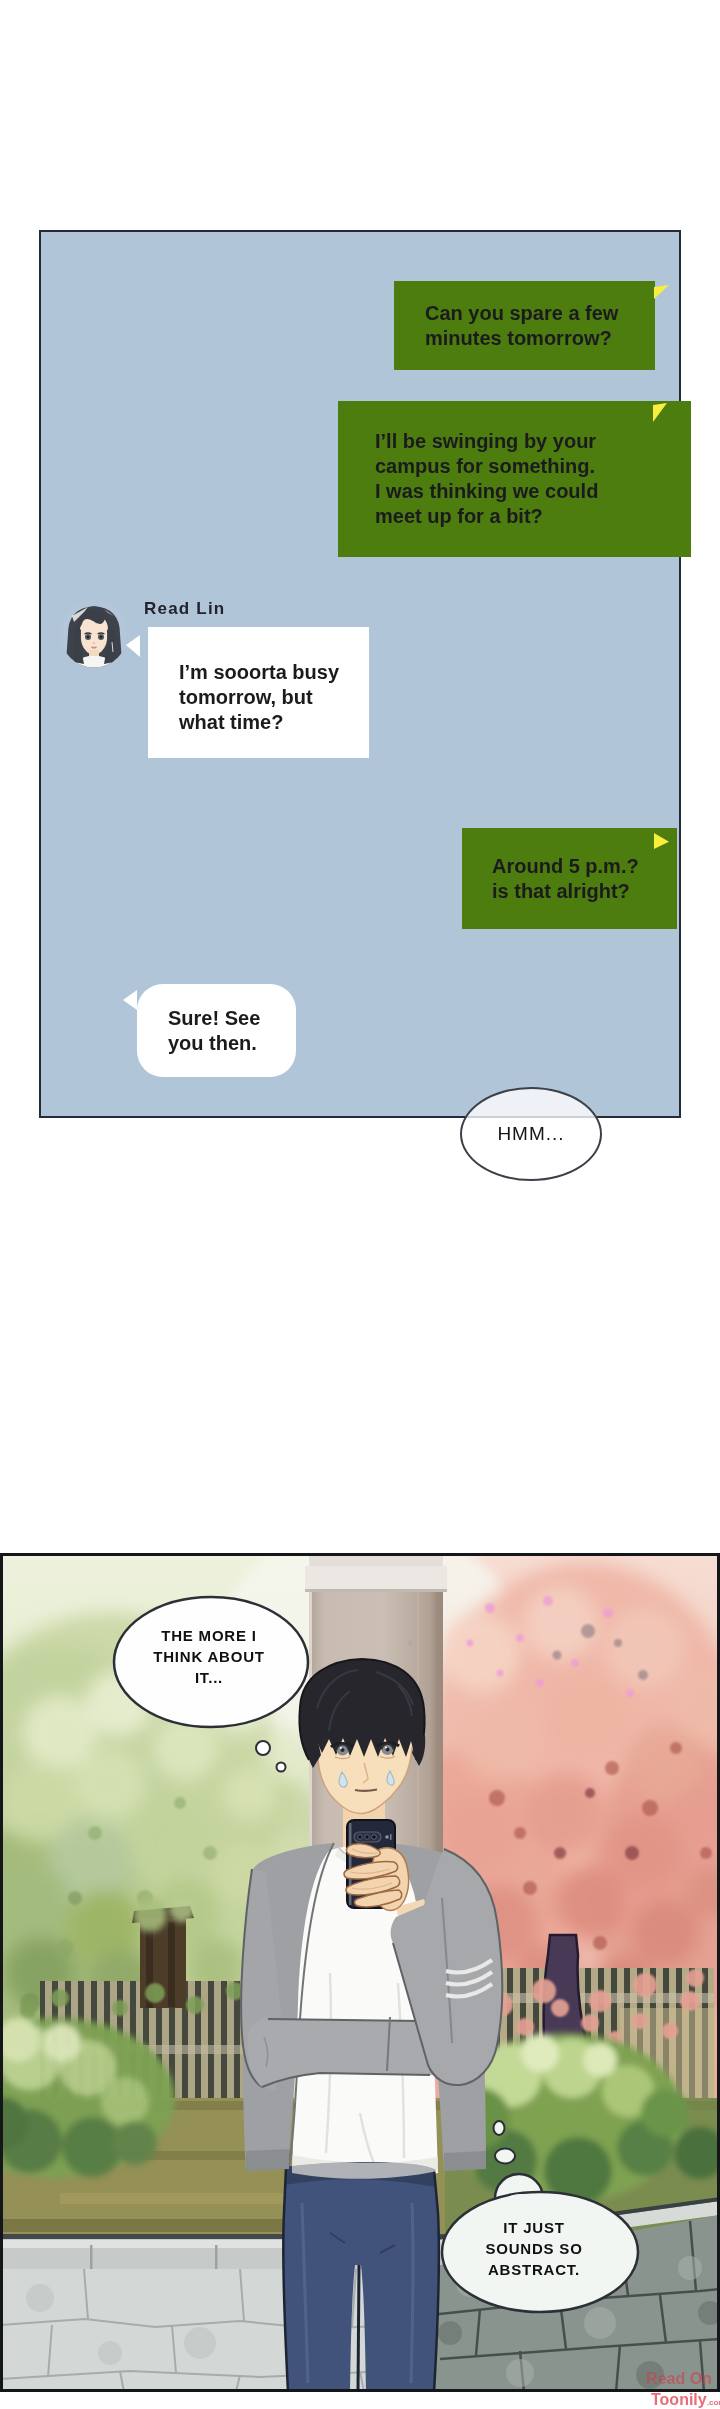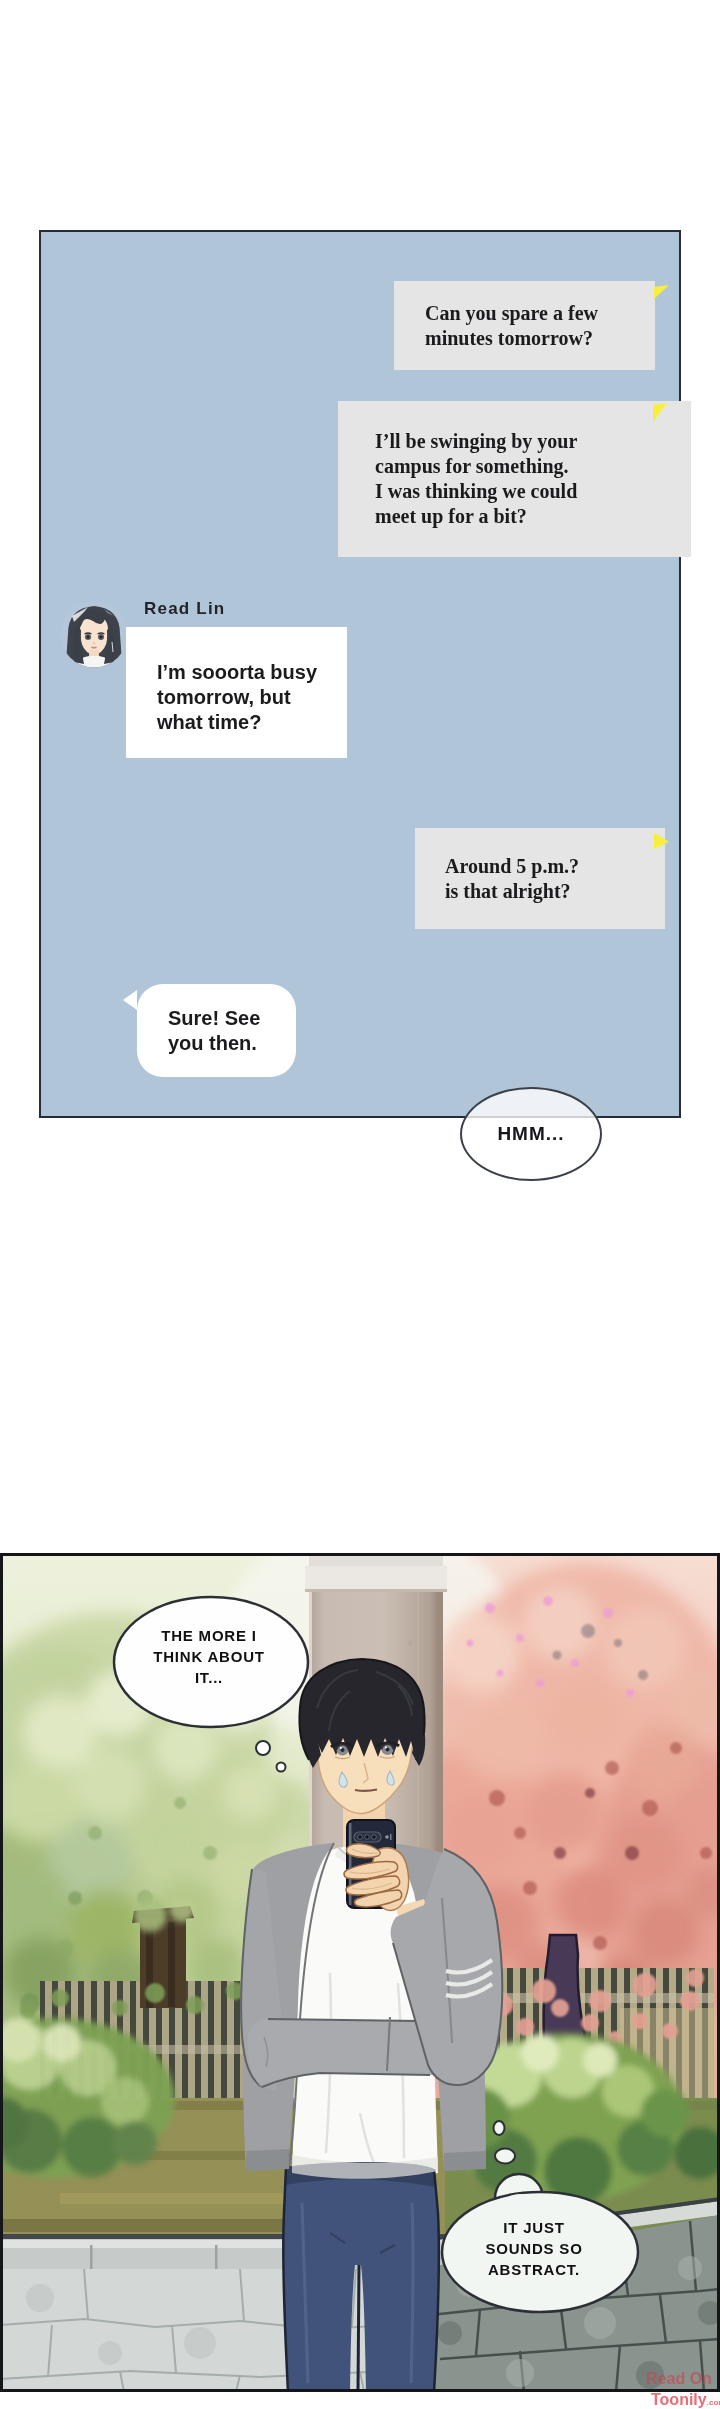--- a/index.html
+++ b/index.html
@@ -1,21 +1,21 @@
 <!DOCTYPE html>
 <html><head>
 <meta charset="utf-8">
 <style>
   html,body{margin:0;padding:0;}
   body{width:720px;height:2409px;background:#ffffff;position:relative;overflow:hidden;
        font-family:"Liberation Sans",sans-serif;}
   .abs{position:absolute;}
   .bubble{position:absolute;display:flex;align-items:center;
           font-weight:bold;font-size:20px;line-height:25px;color:#1b1b1e;}
-  .yellow{background:#e5e5e5;font-family:Liberation Serif, serif;}
+  .yellow{background:#4d7c0f;}
   .white{background:#ffffff;}
   .tail{position:absolute;}
 </style>
 </head>
 <body>
 
 <div class="abs" style="left:39px;top:230px;width:642px;height:888px;background:#b1c5d8;border:2px solid #252b38;box-sizing:border-box;"></div>
 
 <div class="bubble yellow" style="left:394px;top:281px;width:261px;height:89px;padding-left:31px;box-sizing:border-box;">Can you spare a few<br>minutes tomorrow?</div>
 
@@ -49,34 +49,34 @@
     <path d="M31.5,47 Q34,48.5 36.5,47" stroke="#c98a80" stroke-width="1.5" fill="none"></path>
     <path d="M33,42 L34,44 L35,43" stroke="#e0b090" stroke-width="0.8" fill="none"></path>
     <path d="M12,16 L28,7 L24,12 L14,22 Z" fill="#ffffff" opacity="0.8"></path>
     <path d="M44,9 L54,16 L48,13 Z" fill="#ffffff" opacity="0.55"></path>
     <path d="M52,42 L53,52" stroke="#d8dce2" stroke-width="1" fill="none"></path>
   </g>
 </svg>
 
 <div class="abs" style="left:144px;top:599px;font-size:17px;font-weight:bold;letter-spacing:1.2px;color:#23232b;">Read Lin</div>
 
-<div class="bubble white" style="left:126px;top:627px;width:221px;height:131px;padding-left:31px;padding-top:10px;box-sizing:border-box;">I’m sooorta busy<br>tomorrow, but<br>what time?</div>
+<div class="bubble white" style="left:148px;top:627px;width:221px;height:131px;padding-left:31px;padding-top:10px;box-sizing:border-box;">I’m sooorta busy<br>tomorrow, but<br>what time?</div>
 
 <div class="tail" style="left:126px;top:635px;width:14px;height:22px;background:#ffffff;clip-path:polygon(100% 0,0 45%,100% 100%);"></div>
 
-<div class="bubble yellow" style="left:415px;top:828px;width:250px;height:101px;padding-left:30px;box-sizing:border-box;">Around 5 p.m.?<br>is that alright?</div>
+<div class="bubble yellow" style="left:462px;top:828px;width:215px;height:101px;padding-left:30px;box-sizing:border-box;">Around 5 p.m.?<br>is that alright?</div>
 
 <div class="tail" style="left:654px;top:833px;width:15px;height:16px;background:#f7ee3d;clip-path:polygon(0 0,100% 55%,0 100%);"></div>
 
 <div class="bubble white" style="left:137px;top:984px;width:159px;height:93px;padding-left:31px;box-sizing:border-box;border-radius:26px;">Sure! See<br>you then.</div>
 
 <div class="tail" style="left:123px;top:990px;width:14px;height:20px;background:#ffffff;clip-path:polygon(100% 0,0 50%,100% 100%);"></div>
 
 <div class="abs" style="left:460px;top:1087px;width:142px;height:94px;background:rgba(255,255,255,0.78);border:2px solid #3a4148;border-radius:50%;box-sizing:border-box;"></div>
-<div class="abs" style="left:460px;top:1087px;width:142px;height:94px;display:flex;align-items:center;justify-content:center;font-weight:bold;font-size:19px;letter-spacing:1px;color:#16161a;">HMM...</div>
+<div class="abs" style="left:460px;top:1087px;width:142px;height:94px;display:flex;align-items:center;justify-content:center;font-weight:normal;font-size:19px;letter-spacing:1px;color:#16161a;">HMM...</div>
 
 <svg class="abs" style="left:0;top:1553px;" width="720" height="839" viewBox="0 0 720 839">
   <defs>
     <filter id="b6" x="-40%" y="-40%" width="180%" height="180%">
         <feGaussianBlur stdDeviation="6"></feGaussianBlur>
       </filter>
     <filter id="b8" x="-60%" y="-60%" width="220%" height="220%">
         <feGaussianBlur stdDeviation="9"></feGaussianBlur>
       </filter>
     <filter id="b3" x="-40%" y="-40%" width="180%" height="180%">

